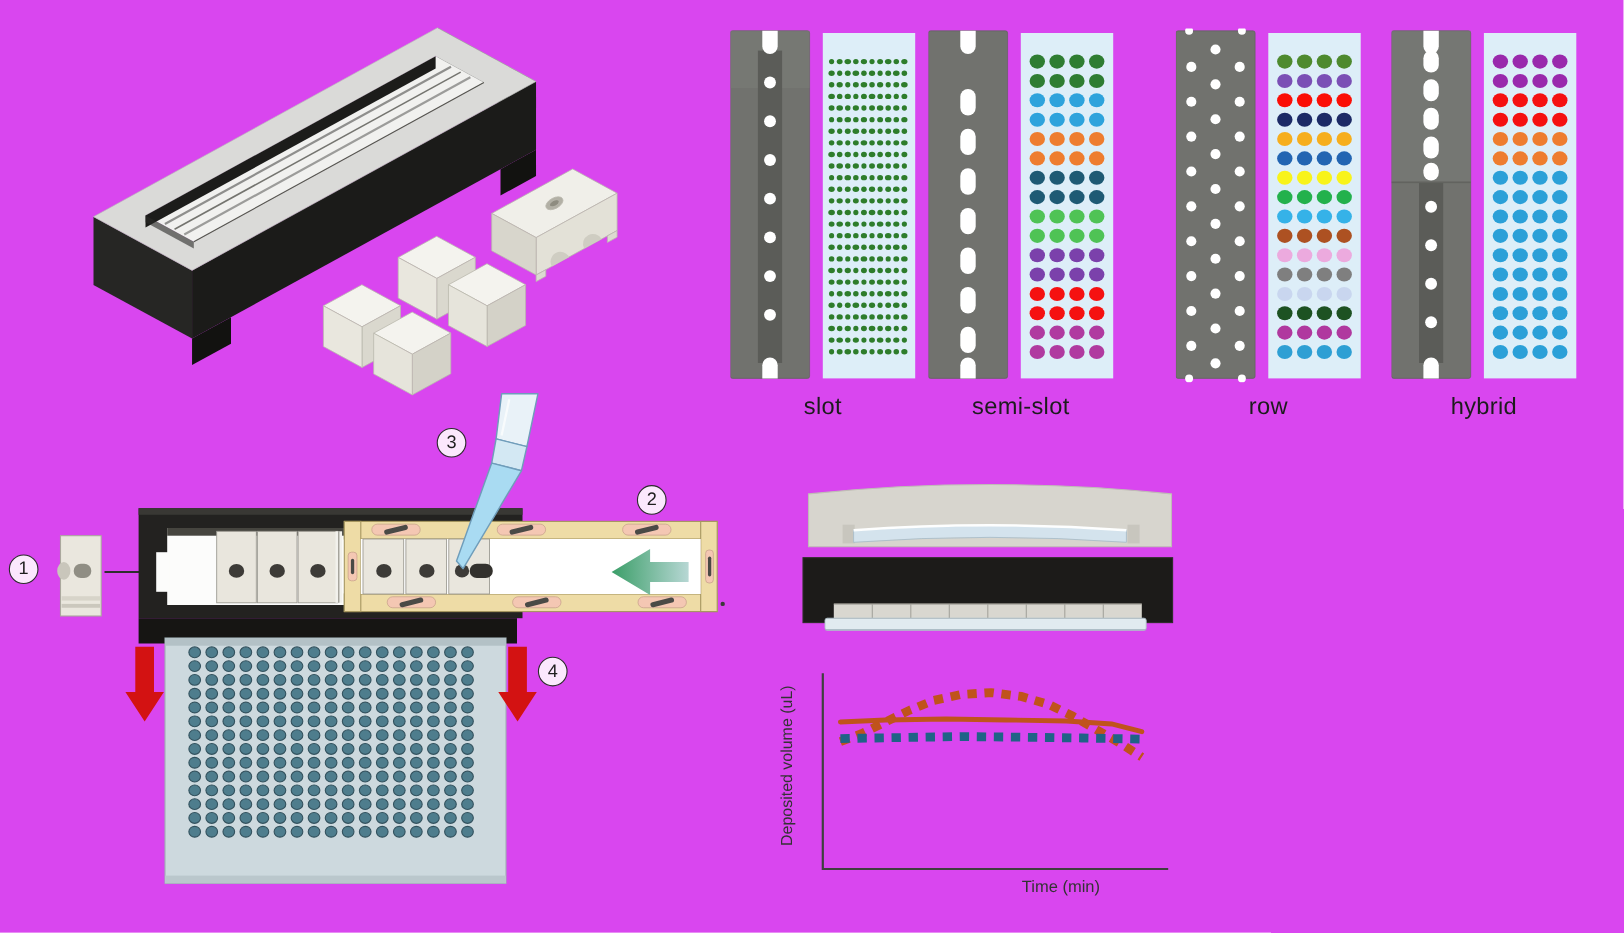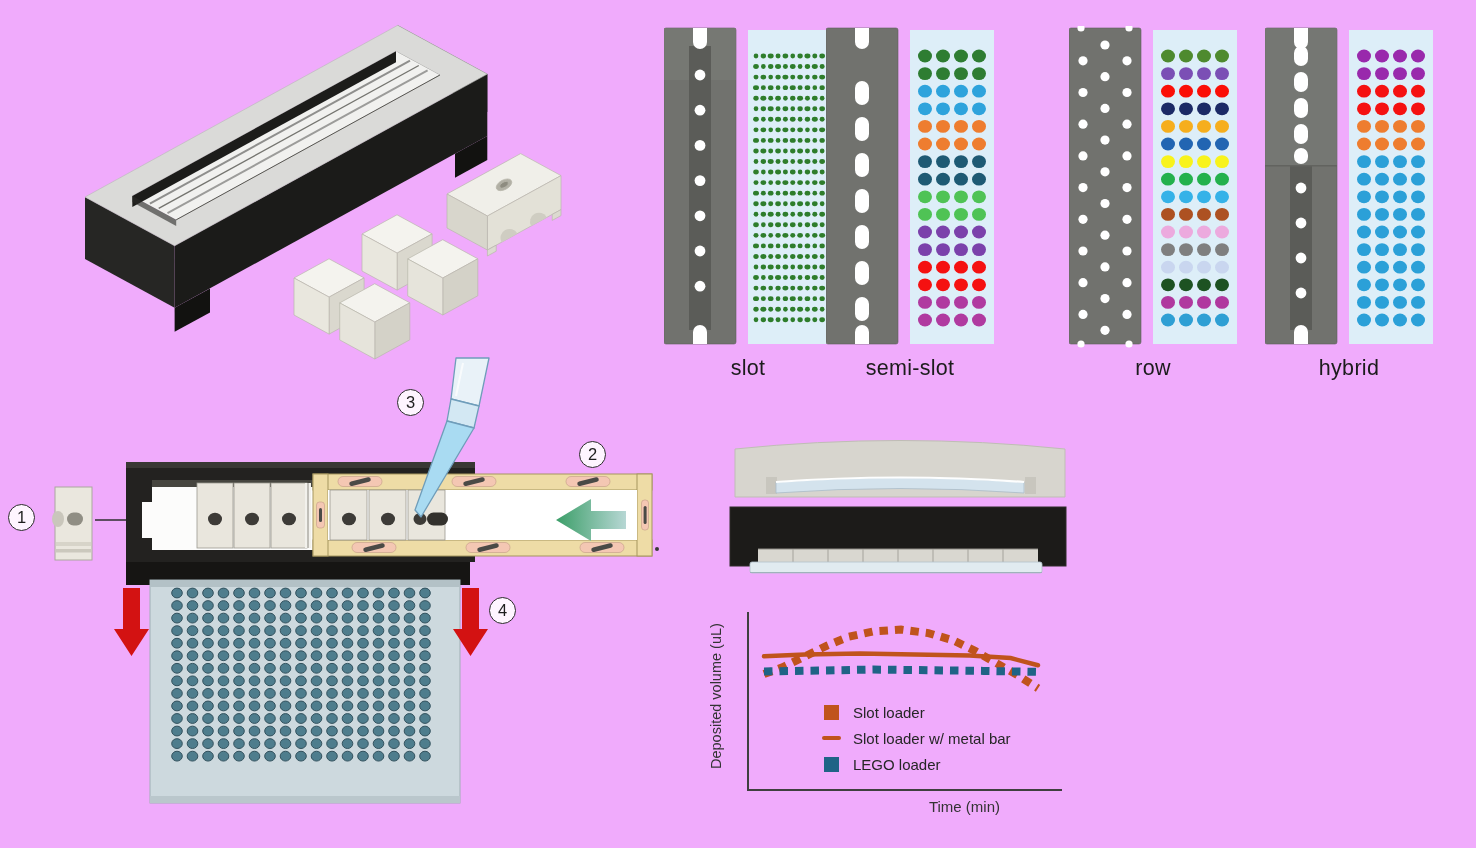--- a/index.html
+++ b/index.html
@@ -1,18 +1,18 @@
 <!DOCTYPE html>
 <html><head>
 <meta charset="utf-8">
 <style>
 *{margin:0;padding:0;box-sizing:border-box}
 html,body{background:#fff}
 body{font-family:"Liberation Sans",sans-serif}
-#canvas{position:relative;width:1476px;height:848px;background:#f0abfc;overflow:hidden}
+#canvas{position:relative;width:1476px;height:848px;background:#d946ef;overflow:hidden}
 .abs{position:absolute}
 .loader-group{position:absolute;top:26px;width:178px;height:364px}
 .loader-label{margin-top:4px;text-align:center;font-size:21.5px;color:#1c1c1c;width:168px;letter-spacing:.3px}
 .step-circle{position:absolute;width:27px;height:27px;border:1.7px solid #2b2b2b;border-radius:50%;display:flex;align-items:center;justify-content:center;font-size:16.5px;color:#1e1e1e;background:rgba(255,255,255,.88);font-family:"Liberation Sans",sans-serif}
 .chart-ylabel{position:absolute;left:703px;top:600px;height:192px;width:26px;display:flex;align-items:center;justify-content:center;writing-mode:vertical-rl;transform:rotate(180deg);font-size:14.5px;color:#333}
 .chart-xlabel{position:absolute;left:800px;top:798px;width:200px;text-align:right;font-size:15px;color:#333}
 .legend{position:absolute;left:821px;top:699px}
 .legend-row{display:flex;align-items:center;height:26px}
 .legend-marker-wrap{width:20px;display:flex;align-items:center;justify-content:center}
 .legend-marker{width:15px;height:15px;display:inline-block;background:#888}
@@ -344,21 +344,21 @@
           <ellipse cx="121.4" cy="293.75" rx="2.83" ry="2.45" fill="#2e7d2b"></ellipse>
           <ellipse cx="128.75" cy="293.75" rx="2.35" ry="2.45" fill="#2e7d2b"></ellipse>
           <ellipse cx="136.1" cy="293.75" rx="2.67" ry="2.45" fill="#2e7d2b"></ellipse>
           <ellipse cx="143.45" cy="293.75" rx="2.99" ry="2.45" fill="#2e7d2b"></ellipse>
           <ellipse cx="150.8" cy="293.75" rx="2.5100000000000002" ry="2.45" fill="#2e7d2b"></ellipse>
           <ellipse cx="158.14999999999998" cy="293.75" rx="2.83" ry="2.45" fill="#2e7d2b"></ellipse>
         </g>
       </svg>
     <div class="loader-label">slot</div>
   </div>
-  <div class="loader-group" style="left:826px">
+  <div class="loader-group" style="left:844px">
     <svg class="loader-svg" width="178" height="322">
         <g>
           <rect x="0" y="2" width="72" height="316" rx="2" fill="#71726e" stroke="#5f605c" stroke-width="0.6"></rect>
           <path d="M29,2 L29,16 A7 7 0 0 0 43,16 L43,2 Z" fill="#ffffff"></path>
           <path d="M29,318 L29,306 A7 7 0 0 1 43,306 L43,318 Z" fill="#ffffff"></path>
           <rect x="29" y="55" width="14" height="24" rx="7" fill="#ffffff"></rect>
           <rect x="29" y="91" width="14" height="24" rx="7" fill="#ffffff"></rect>
           <rect x="29" y="127" width="14" height="24" rx="7" fill="#ffffff"></rect>
           <rect x="29" y="163" width="14" height="24" rx="7" fill="#ffffff"></rect>
           <rect x="29" y="199" width="14" height="24" rx="7" fill="#ffffff"></rect>
@@ -993,34 +993,14 @@
   <svg class="abs" style="left:700px;top:595px" width="390" height="240" viewBox="0 0 390 240">
     <path d="M48,17 L48,195 L362,195" stroke="#3f3f3f" stroke-width="2" fill="none"></path>
     <g id="series-group">
         <path d="M64.0,79.1 L83.2,72.0 L105.1,61.3 L127.0,50.6 L148.9,41.7 L173.6,36.4 L201.0,34.6 L228.4,38.1 L253.1,45.3 L275.0,55.9 L296.9,68.4 L318.8,80.9 L338.0,93.3" fill="none" stroke="#c0531c" stroke-width="8" stroke-dasharray="8.5 7"></path>
         <path d="M64.0,61.3 L105.1,59.5 L159.9,58.6 L214.7,59.5 L269.5,60.4 L310.6,63.1 L338.0,70.2" fill="none" stroke="#c0531c" stroke-width="4.5" stroke-linecap="round"></path>
         <path d="M64.0,76.4 L118.8,75.5 L173.6,74.6 L228.4,75.2 L283.2,75.9 L338.0,76.9" fill="none" stroke="#1f6386" stroke-width="8" stroke-dasharray="8.5 7"></path>
       </g>
   </svg>
   <div class="chart-ylabel">Deposited volume (uL)</div>
   <div class="chart-xlabel">Time (min)</div>
-  <div class="legend">
-    <div class="legend-row">
-      <span class="legend-marker-wrap">
-          <span class="legend-marker" style="background: rgb(192, 83, 28);"></span>
-        </span>
-      <span class="legend-label">Slot loader</span>
-    </div>
-    <div class="legend-row">
-      <span class="legend-marker-wrap">
-          <span class="legend-marker line-marker" style="background: rgb(192, 83, 28);"></span>
-        </span>
-      <span class="legend-label">Slot loader w/ metal bar</span>
-    </div>
-    <div class="legend-row">
-      <span class="legend-marker-wrap">
-          <span class="legend-marker" style="background: rgb(31, 99, 134);"></span>
-        </span>
-      <span class="legend-label">LEGO loader</span>
-    </div>
-  </div>
 
 </div>
 
 </body></html>

